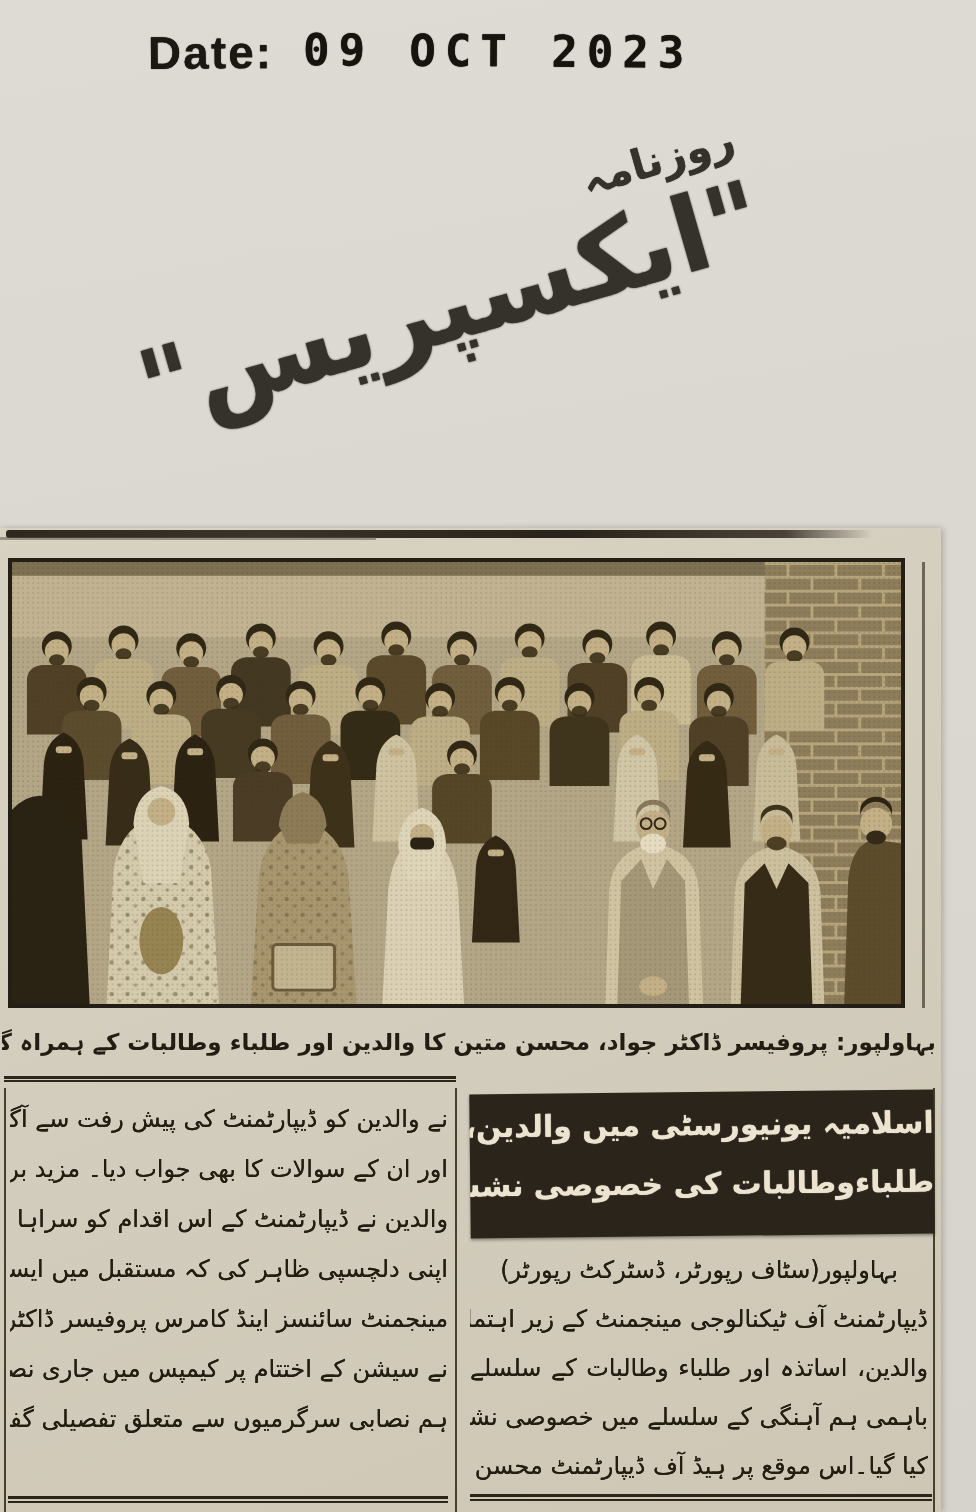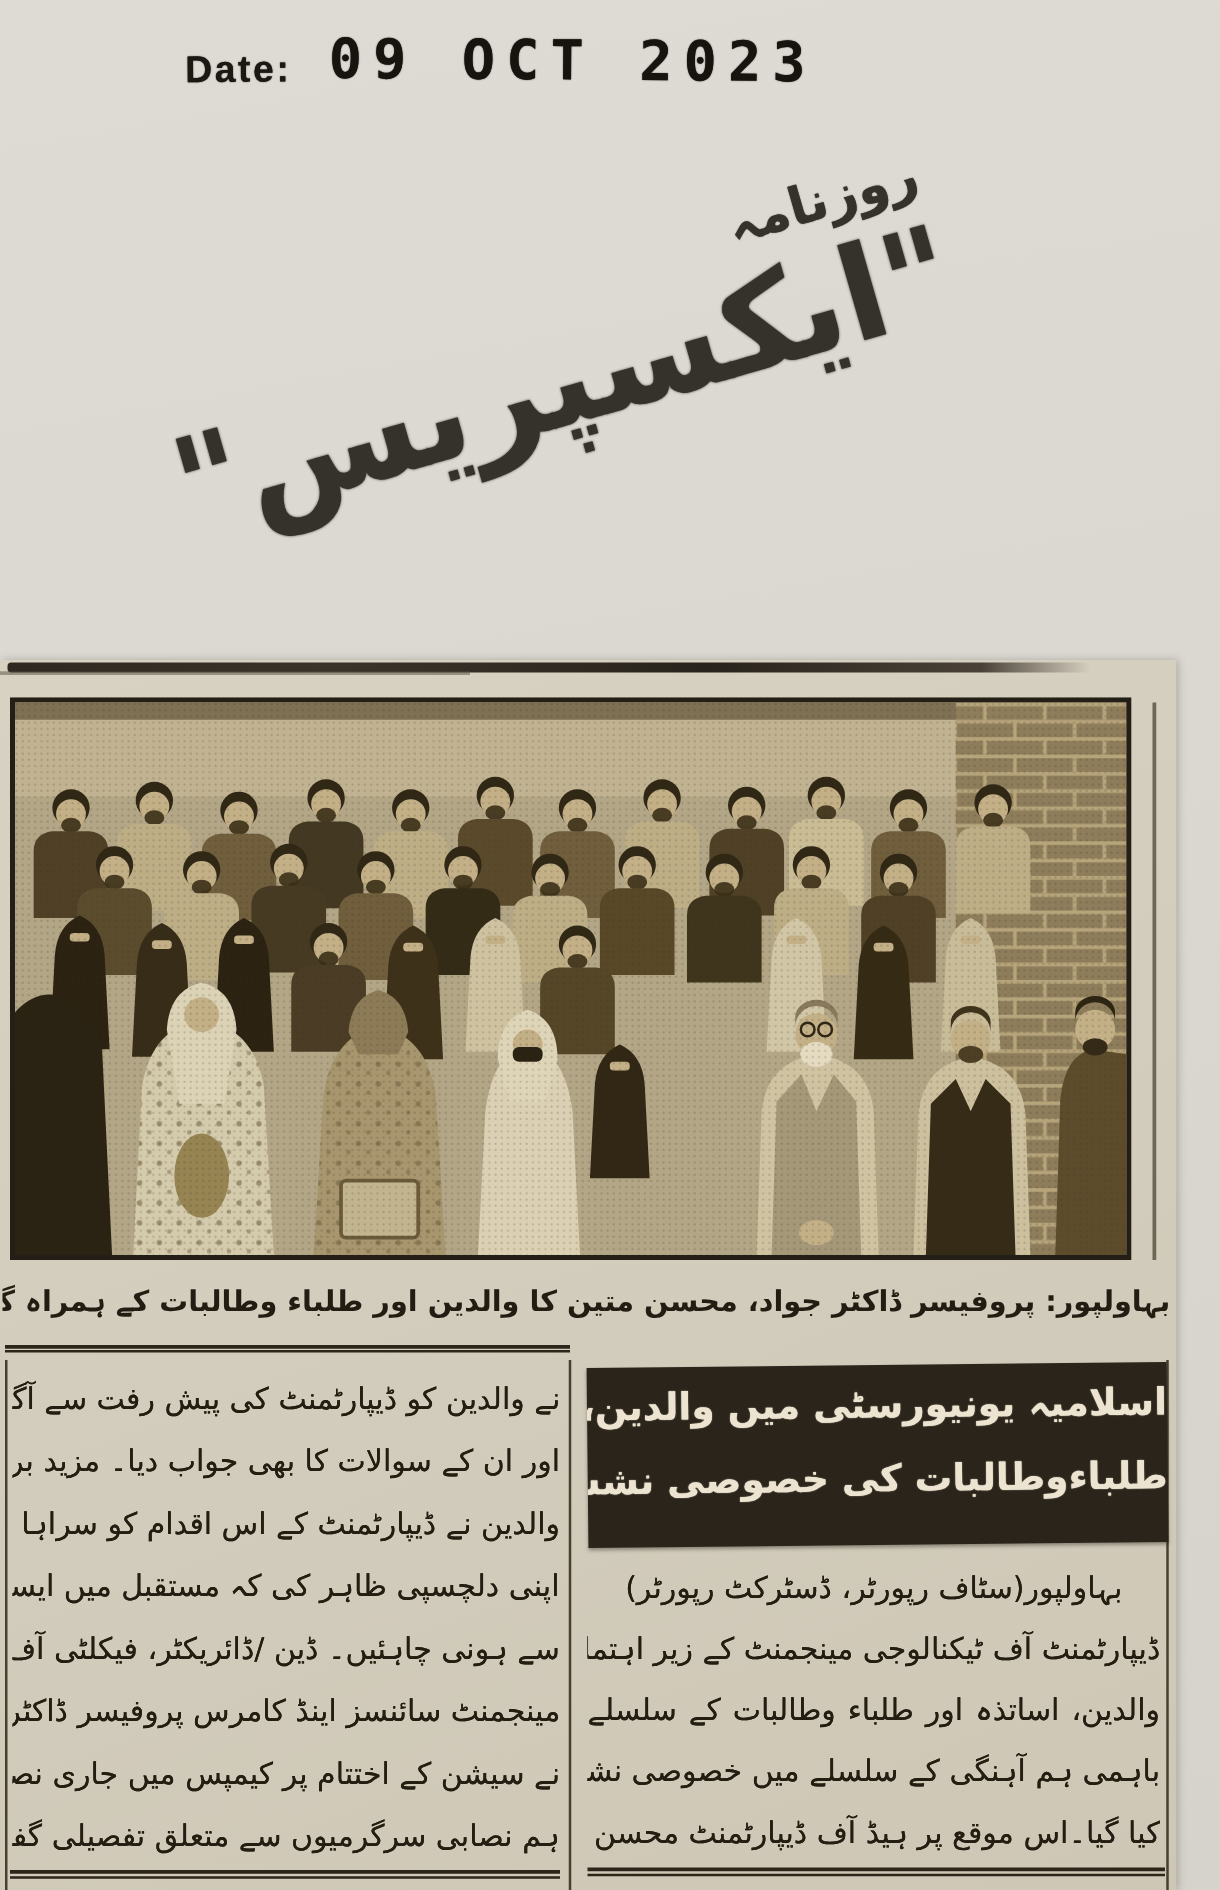--- a/index.html
+++ b/index.html
@@ -4,21 +4,21 @@
 <style>
   * { margin:0; padding:0; box-sizing:border-box; }
   html,body { width:976px; height:1512px; }
   body { background:#dbd8d2; font-family:"DejaVu Sans", sans-serif; overflow:hidden; }
   .page { position:relative; width:976px; height:1512px;
           background:linear-gradient(170deg,#dedbd5 0%,#dad7d1 55%,#d6d3cc 100%); }
 
   
   .stamp { position:absolute; left:148px; top:24px; display:flex; align-items:baseline; gap:30px;
            transform:rotate(-0.4deg); }
-  .stamp-label { font-family:"Liberation Sans", sans-serif; font-weight:700; font-size:30px;
+  .stamp-label { font-family:"Liberation Sans", sans-serif; font-weight:700; font-size:46px;
                  color:#1b1712; letter-spacing:2px; text-shadow:0 0 1px #1b1712; }
   .stamp-value { font-family:"DejaVu Sans Mono", monospace; font-weight:700; font-size:44px;
                  color:#17130f; letter-spacing:9px; transform:rotate(0.8deg);
                  text-shadow:0 0 1px #17130f; }
 
   
   .masthead { position:absolute; left:88px; top:196px; width:750px; height:300px;
               transform:rotate(-16deg); color:#35312b; }
   .masthead-small { text-align:right; padding-right:58px; font-size:42px; font-weight:700;
                     direction:rtl; text-shadow:0 0 1px #35312b; }
@@ -240,21 +240,20 @@
       <div class="ln">والدین، اساتذہ اور طلباء وطالبات کے سلسلے</div>
       <div class="ln">باہمی ہم آہنگی کے سلسلے میں خصوصی نشست کا انعقاد</div>
       <div class="ln">کیا گیا۔اس موقع پر ہیڈ آف ڈیپارٹمنٹ محسن متین</div>
     </div>
 
     <div class="col col-left">
       <div class="ln">نے والدین کو ڈیپارٹمنٹ کی پیش رفت سے آگاہ کیا</div>
       <div class="ln">اور ان کے سوالات کا بھی جواب دیا۔ مزید برآں،</div>
       <div class="ln">والدین نے ڈیپارٹمنٹ کے اس اقدام کو سراہا اور</div>
       <div class="ln">اپنی دلچسپی ظاہر کی کہ مستقبل میں ایسی میٹنگز باقاعدگی</div>
-      <div class="ln">سے ہونی چاہئیں۔ ڈین /ڈائریکٹر، فیکلٹی آف</div>
       <div class="ln">مینجمنٹ سائنسز اینڈ کامرس پروفیسر ڈاکٹر جواد اقبال</div>
       <div class="ln">نے سیشن کے اختتام پر کیمپس میں جاری نصابی اور</div>
       <div class="ln ln-center">ہم نصابی سرگرمیوں سے متعلق تفصیلی گفتگو کی۔</div>
     </div>
 
     <div class="h-rule h-rule-left"></div>
     <div class="h-rule h-rule-right"></div>
   </div>
 </div>
 

